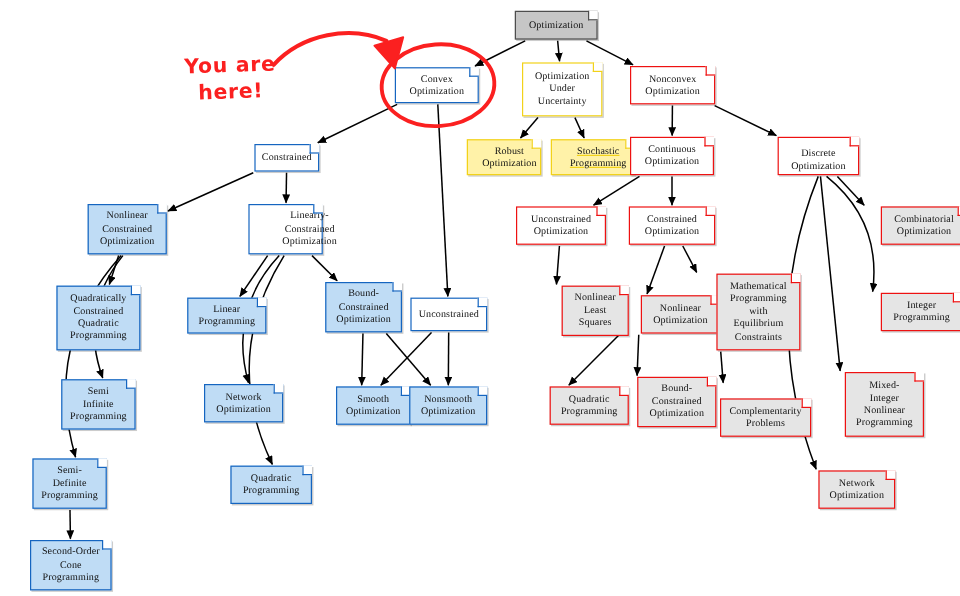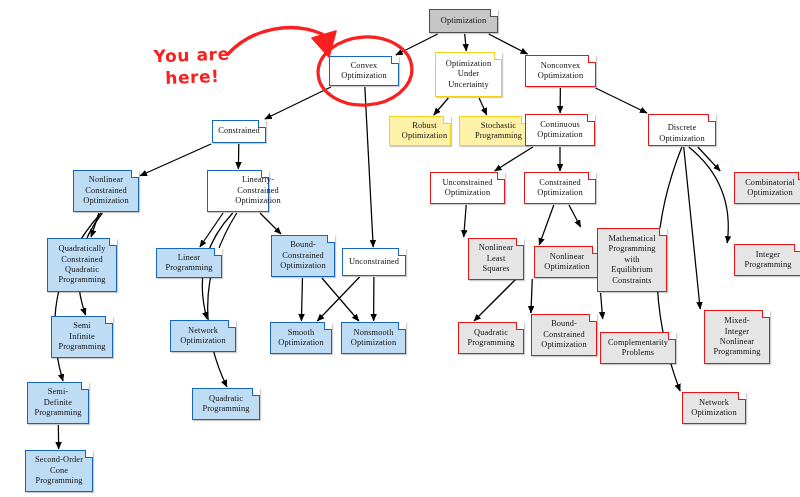--- a/index.html
+++ b/index.html
@@ -133,21 +133,21 @@
 Uncertainty</span>
       </div>
       <div class="node red-open fold" style="left: 525px; top: 55px; width: 71px; height: 32px;">
         <span class="lbl">Nonconvex
 Optimization</span>
       </div>
       <div class="node yellow fold" style="left: 389px; top: 116px; width: 62px; height: 30px;">
         <span class="lbl">Robust
 Optimization</span>
       </div>
-      <div class="node yellow fold" style="left: 459px; top: 116px; width: 70px; height: 30px;">
+      <div class="node yellow fold" style="left: 459px; top: 116px; width: 70px; height: 30px; text-decoration: underline;">
         <span class="lbl">Stochastic
 Programming</span>
       </div>
       <div class="node red-open fold" style="left: 525px; top: 114px; width: 70px; height: 32px;">
         <span class="lbl">Continuous
 Optimization</span>
       </div>
       <div class="node red-open fold" style="left: 648px; top: 114px; width: 68px; height: 32px; align-items: flex-end;">
         <span class="lbl">Discrete
 Optimization</span>
@@ -217,21 +217,21 @@
       </div>
       <div class="node blue fold" style="left: 51px; top: 316px; width: 62px; height: 42px;">
         <span class="lbl">Semi
 Infinite
 Programming</span>
       </div>
       <div class="node blue fold" style="left: 170px; top: 320px; width: 66px; height: 32px;">
         <span class="lbl">Network
 Optimization</span>
       </div>
-      <div class="node blue fold" style="left: 270px; top: 322px; width: 62px; height: 32px;">
+      <div class="node blue fold" style="left: 280px; top: 322px; width: 62px; height: 32px;">
         <span class="lbl">Smooth
 Optimization</span>
       </div>
       <div class="node blue fold" style="left: 341px; top: 322px; width: 65px; height: 32px;">
         <span class="lbl">Nonsmooth
 Optimization</span>
       </div>
       <div class="node red fold" style="left: 424px; top: 322px; width: 66px; height: 32px;">
         <span class="lbl">Quadratic
 Programming</span>

